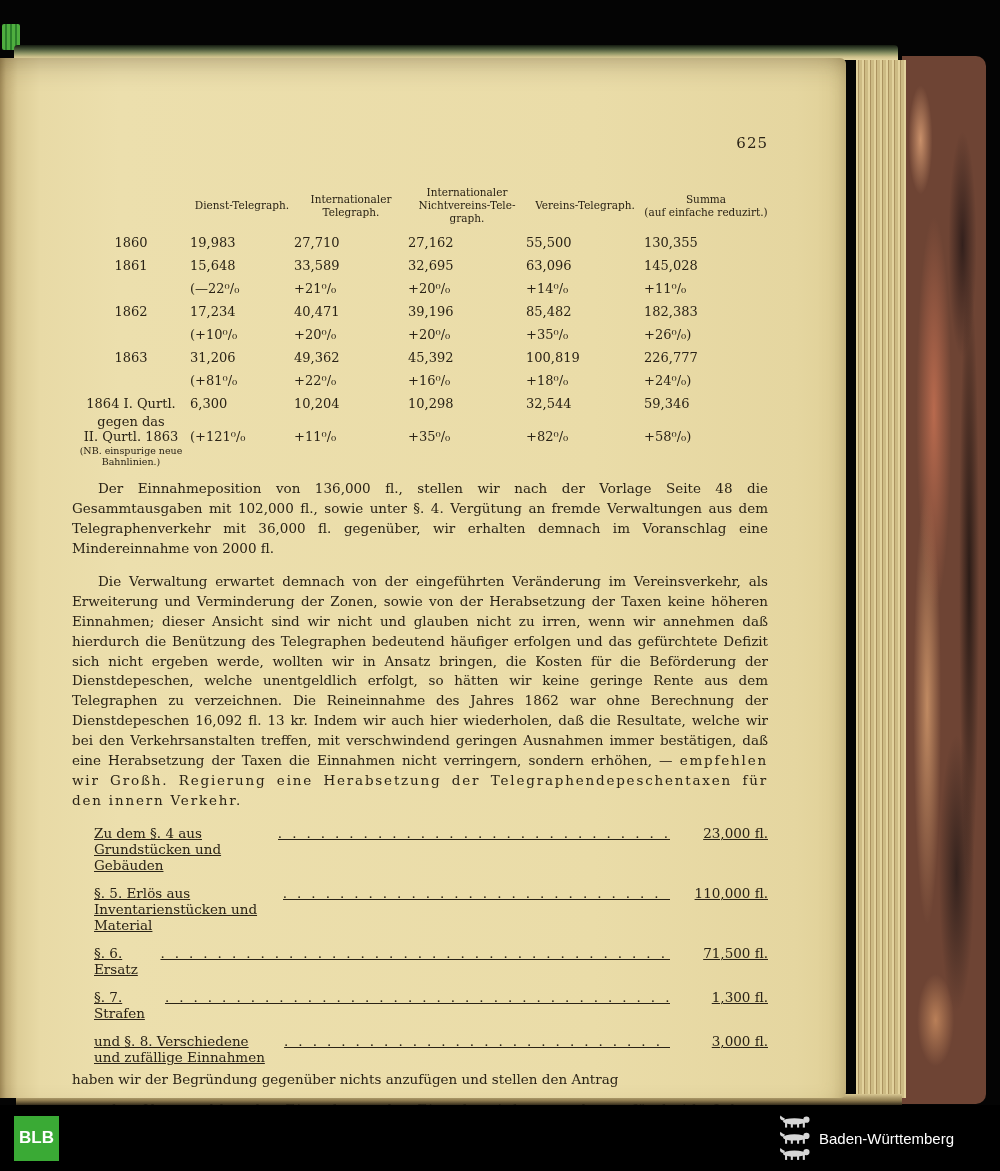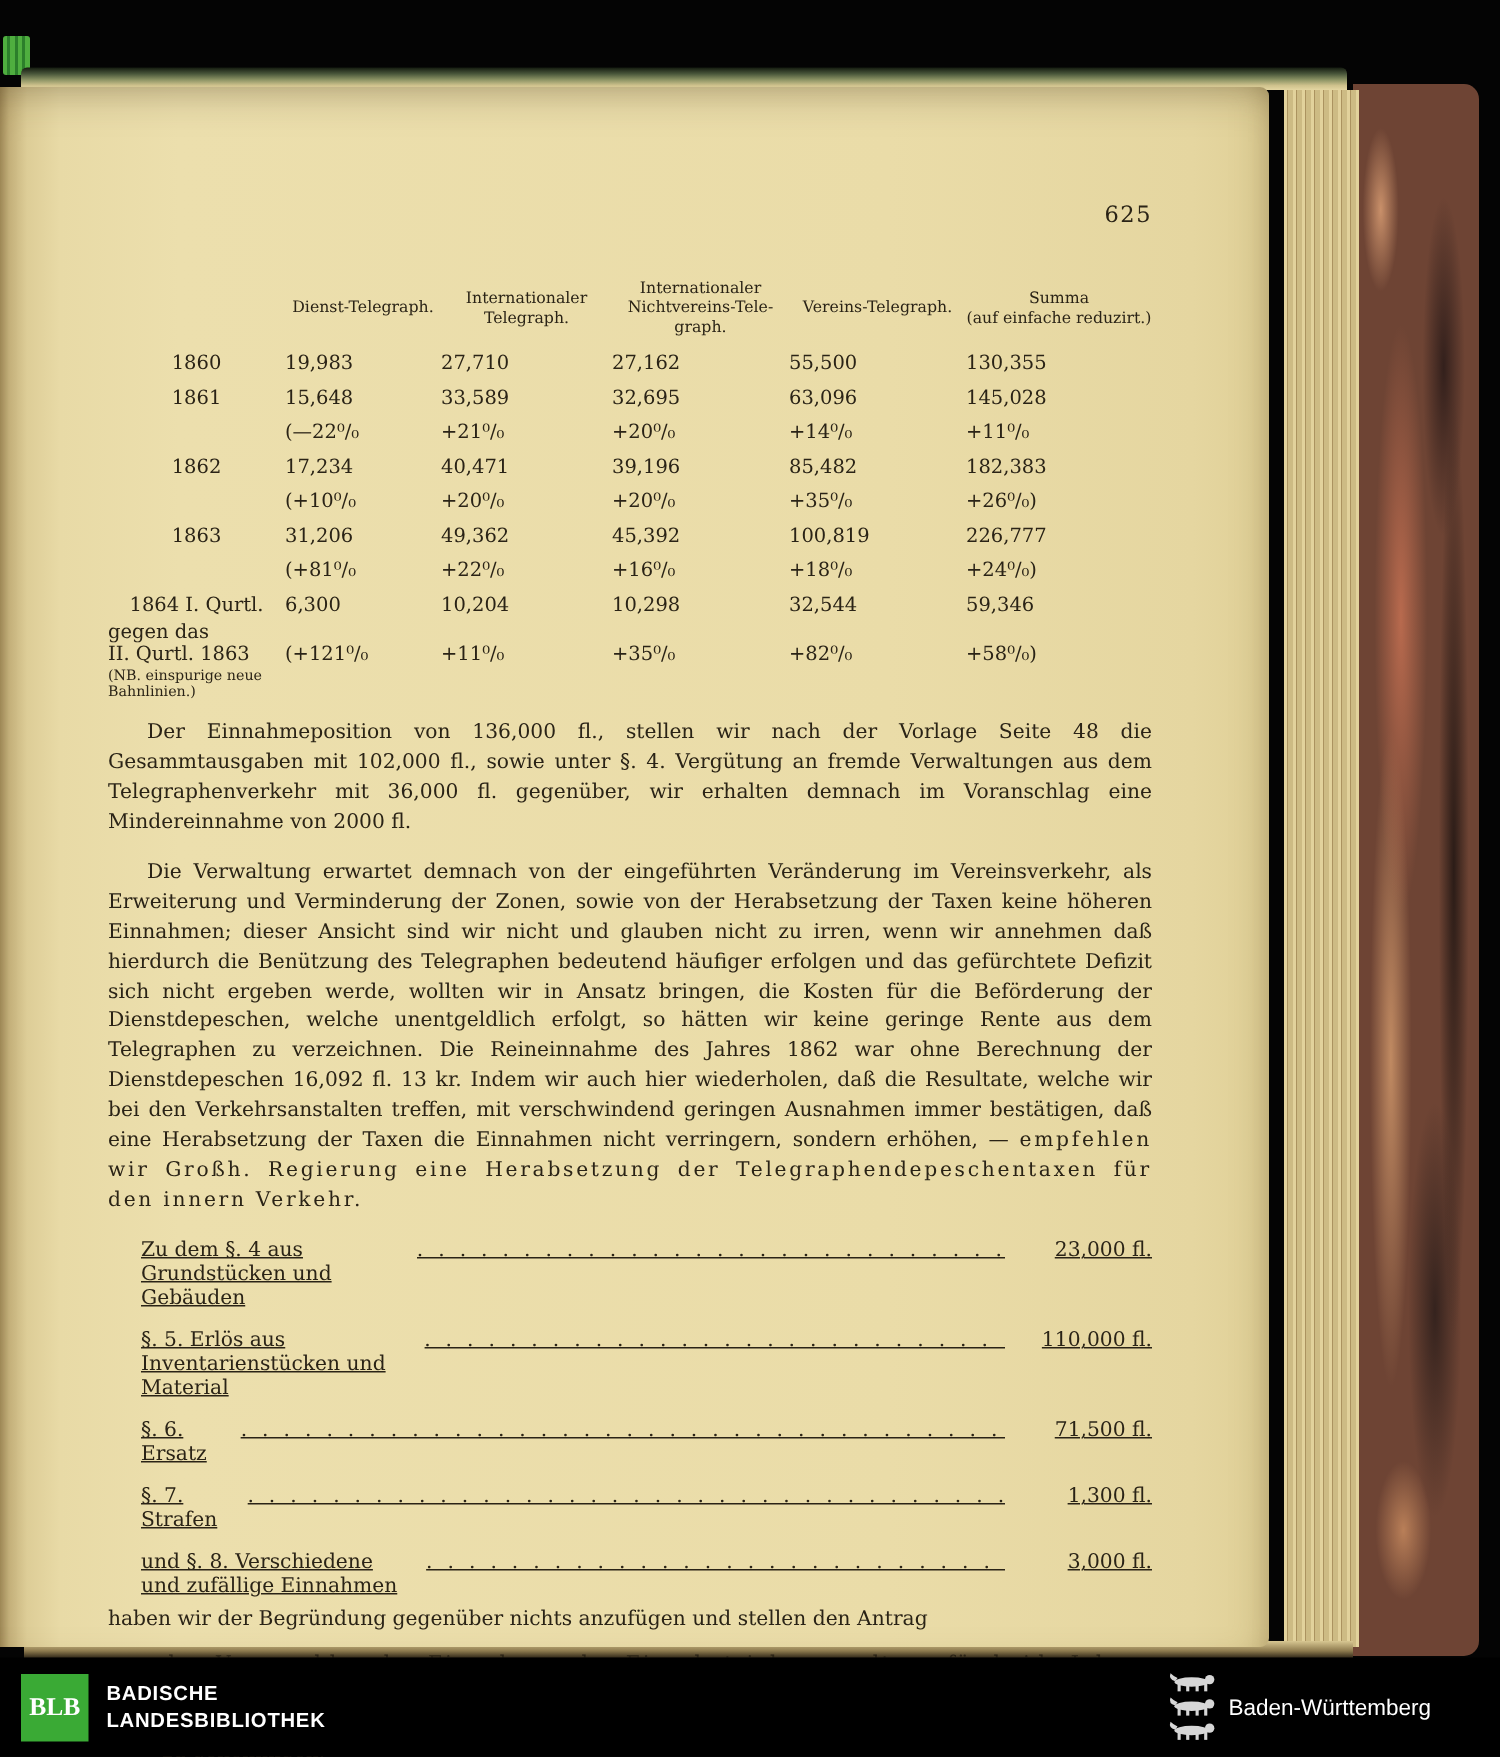--- a/index.html
+++ b/index.html
@@ -38,21 +38,21 @@
 
   .pagenum { margin-top:76px; text-align:right; font-size:15px; letter-spacing:1px; }
 
   table.stats { width:100%; border-collapse:collapse; table-layout:fixed; margin-top:34px; }
   .stats th { font-weight:normal; font-size:10.5px; line-height:1.25; text-align:center;
     vertical-align:middle; white-space:pre-line; padding-bottom:6px; }
   .stats td { font-size:13px; text-align:left; height:23px; line-height:1.1; vertical-align:middle; }
   .stats td.yr { text-align:center; }
   .stats tr.last td { vertical-align:top; padding-top:15px; }
   .stats tr.last td.yr { text-align:left; padding-top:0; }
-  .multiline { white-space:pre-line; display:block; }
+  .multiline { white-space:pre-line; display:block;text-align:center; }
   .stats .note { font-size:9.5px; line-height:1.2; display:block; margin-top:1px; }
 
   .para { font-size:13.5px; line-height:1.48; text-align:justify; text-indent:26px; margin-top:11px; }
   .para.second { margin-top:13px; }
   .sperr { letter-spacing:1.8px; }
 
   .items { margin-top:14px; }
   .item-row { display:flex; align-items:baseline; font-size:13.5px; margin:12px 0 0 22px;text-decoration:underline; }
   .leader { flex:1 1 auto; overflow:hidden; white-space:nowrap; letter-spacing:10px; margin:0 6px 0 12px; }
   .amount { flex:0 0 auto; min-width:92px; text-align:right; }
@@ -61,21 +61,21 @@
   .motion1 { margin:14px 0 0 36px; font-size:13.5px; letter-spacing:1.6px; }
   .motion2 { display:flex; align-items:baseline; font-size:13.5px; margin-top:5px; }
   .final-line { margin:5px 0 0 36px; font-size:13.5px; }
 
   
   .footer { position:absolute; left:0; top:1105px; width:1000px; height:66px; background:#000;
     display:flex; align-items:center; justify-content:space-between; padding:0 14px;
     font-family:"Liberation Sans", sans-serif; }
   .blb-group { display:flex; align-items:center; gap:12px; }
   .blb-badge { width:45px; height:45px; background:#3aaa35; color:#fff; font-weight:bold; font-size:17px;
-    display:flex; align-items:center; justify-content:center;font-family:Liberation Serif, serif; }
+    display:flex; align-items:center; justify-content:center; }
   .blb-lines { color:#fff; font-weight:bold; font-size:13.5px; line-height:1.3; letter-spacing:.5px; }
   .bw-group { display:flex; align-items:center; gap:4px; margin-right:32px; }
   .bw-label { color:#fff; font-size:15px; }
   .arms { display:block; }
 </style>
 </head>
 <body>
 
 <div class="stage">
 
@@ -238,24 +238,20 @@
       </div>
       <p class="final-line">zu genehmigen.</p>
 
     </div>
   </div>
 
   <div class="footer">
     <div class="blb-group">
       <div class="blb-badge">
         <span>BLB</span>
-      </div>
-      <div class="blb-lines">
-        <div>BADISCHE</div>
-        <div>LANDESBIBLIOTHEK</div>
       </div>
     </div>
     <div class="bw-group">
       <svg class="arms" width="38" height="48" viewBox="0 0 70 92" xmlns="http://www.w3.org/2000/svg">
         <defs>
           <g id="lion" fill="#d6d6d6">
             <ellipse cx="32" cy="12" rx="22" ry="6"></ellipse>
             <circle cx="55" cy="9" r="6"></circle>
             <rect x="14" y="14" width="4" height="10"></rect>
             <rect x="25" y="14" width="4" height="10"></rect>

